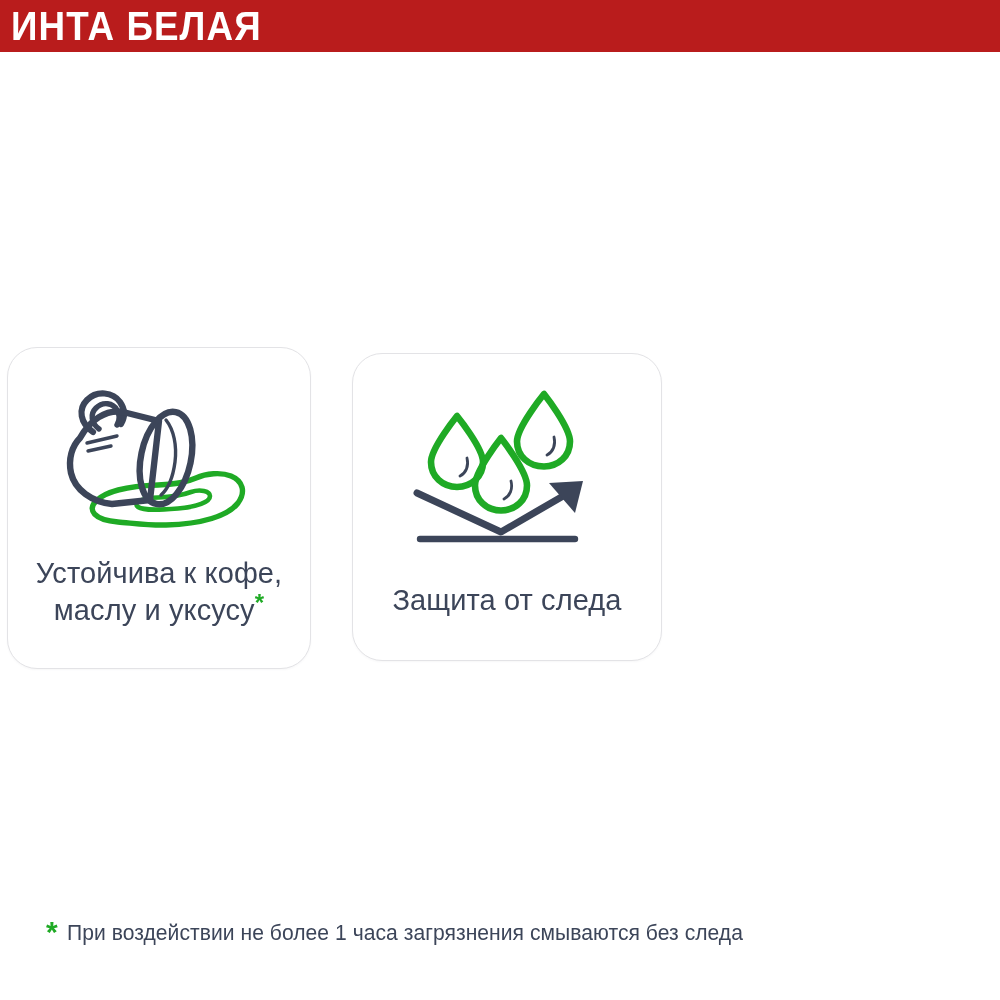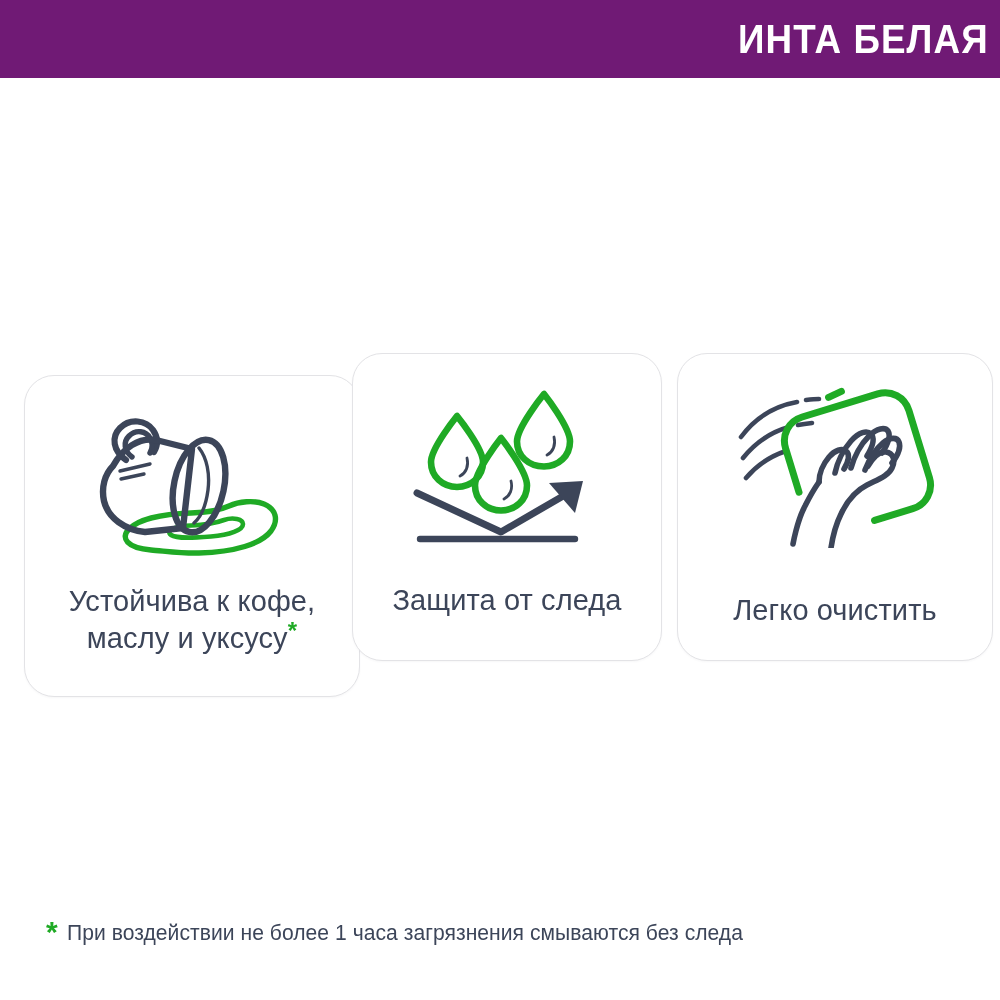--- a/index.html
+++ b/index.html
@@ -16,25 +16,25 @@
     font-family: "Liberation Sans", "DejaVu Sans", sans-serif;
     -webkit-font-smoothing: antialiased;
   }
 
   
   .header-bar {
     position: absolute;
     left: 0;
     top: 0;
     width: 1000px;
-    height: 78px;
-    background: #701a75;
+    height: 52px;
+    background: #b91c1c;
     display: flex;
     align-items: center;
-    justify-content: flex-end;
+    justify-content: flex-start;
   }
   .header-title {
     color: #ffffff;
     font-size: 40px;
     font-weight: 700;
     letter-spacing: 1.2px;
     line-height: 1;
     transform: scaleX(0.92);
     white-space: nowrap;
     font-family: "Liberation Sans Narrow", "Liberation Sans", sans-serif;
@@ -52,21 +52,21 @@
     position: absolute;
     box-sizing: border-box;
     background: #ffffff;
     border: 1px solid #e3e3e6;
     border-radius: 30px;
     box-shadow: 0 1px 2px rgba(60,69,89,0.045);
     display: flex;
     flex-direction: column;
     align-items: center;
   }
-  .card-1 { left: 24px;   top: 2px;  width: 336px; height: 322px; margin-top: 28px; }
+  .card-1 { left: 7px;   top: 2px;  width: 304px; height: 322px; }
   .card-2 { left: 352px; top: 8px;  width: 310px; height: 308px; }
   .card-3 { left: 677px; top: 8px;  width: 316px; height: 308px; }
 
   .card-icon {
     flex: 0 0 auto;
     display: flex;
     align-items: center;
     justify-content: center;
   }
   .card-1 .card-icon { margin-top: 38px; }
@@ -179,45 +179,19 @@
         <path d="M8 111 L92 150 L168 106" stroke="#3c4559" stroke-width="7" stroke-linecap="round" stroke-linejoin="round" fill="none"></path>
 
         <path d="M140 101 L174 99 L166 131 Z" fill="#3c4559"></path>
 
         <path d="M11 157 L166 157" stroke="#3c4559" stroke-width="6.4" stroke-linecap="round"></path>
       </svg>
     </div>
     <div class="card-label">Защита от следа</div>
   </div>
 
-  <div class="feature-card card-3">
-    <div class="card-icon">
-      <svg width="208" height="170" viewBox="0 0 208 170" fill="none" xmlns="http://www.w3.org/2000/svg">
-
-        <path d="M10 59 C24 40 44 28 66 24" stroke="#3c4559" stroke-width="4.6" stroke-linecap="round" fill="none"></path>
-        <path d="M75 22 C80 21.4 84 21 88 21" stroke="#3c4559" stroke-width="4.6" stroke-linecap="round" fill="none"></path>
-        <path d="M12 80 C24 65 40 54 58 49" stroke="#3c4559" stroke-width="4.6" stroke-linecap="round" fill="none"></path>
-        <path d="M67 47 C72 46 77 45.4 81 45" stroke="#3c4559" stroke-width="4.6" stroke-linecap="round" fill="none"></path>
-        <path d="M15 100 C26 87 40 78 55 73" stroke="#3c4559" stroke-width="4.6" stroke-linecap="round" fill="none"></path>
-
-        <path d="M62 96 L62 50 C62 36 73 25 87 25 L166 25 C180 25 191 36 191 50 L191 120
-                 C191 134 180 145 166 145 L126 145" stroke="#1faa25" stroke-width="7" stroke-linecap="round" stroke-linejoin="round" fill="none" transform="rotate(-17 126 85)"></path>
-        <path d="M118 14 L132 12" stroke="#1faa25" stroke-width="7" stroke-linecap="round" transform="rotate(-17 126 85)"></path>
-
-        <path d="M62 166 C62 166 66 143 74 128 C81 114 88 104 88 104" stroke="#3c4559" stroke-width="5.6" stroke-linecap="round" fill="none"></path>
-        <path d="M100 170 C100 170 103 150 110 136 C117 121 126 112 136 107
-                 C148 101 157 98 161 90 C165 82 162 75 155 74 C149 73 143 78 137 88" stroke="#3c4559" stroke-width="5.6" stroke-linecap="round" stroke-linejoin="round" fill="none"></path>
-
-        <path d="M88 104 C88 96 92 86 98 79 C104 72 111 70 115 73 C119 76 118 83 113 91" stroke="#3c4559" stroke-width="5.6" stroke-linecap="round" stroke-linejoin="round" fill="none"></path>
-        <path d="M104 95 C106 85 112 72 120 63 C128 54 136 52 140 56 C144 60 142 68 136 78" stroke="#3c4559" stroke-width="5.6" stroke-linecap="round" stroke-linejoin="round" fill="none"></path>
-        <path d="M120 90 C123 79 130 66 138 58 C146 50 154 49 157 53 C160 58 157 66 151 75" stroke="#3c4559" stroke-width="5.6" stroke-linecap="round" stroke-linejoin="round" fill="none"></path>
-        <path d="M134 92 C138 82 145 71 152 65 C159 59 166 59 168 64 C170 69 167 77 161 85" stroke="#3c4559" stroke-width="5.6" stroke-linecap="round" stroke-linejoin="round" fill="none"></path>
-      </svg>
-    </div>
-    <div class="card-label">Легко очистить</div>
-  </div>
 
 </div>
 
 <div class="footnote">
   <span class="footnote-asterisk">*</span>
   <span class="footnote-text">При воздействии не более 1 часа загрязнения смываются без следа</span>
 </div>
 
 </body></html>

